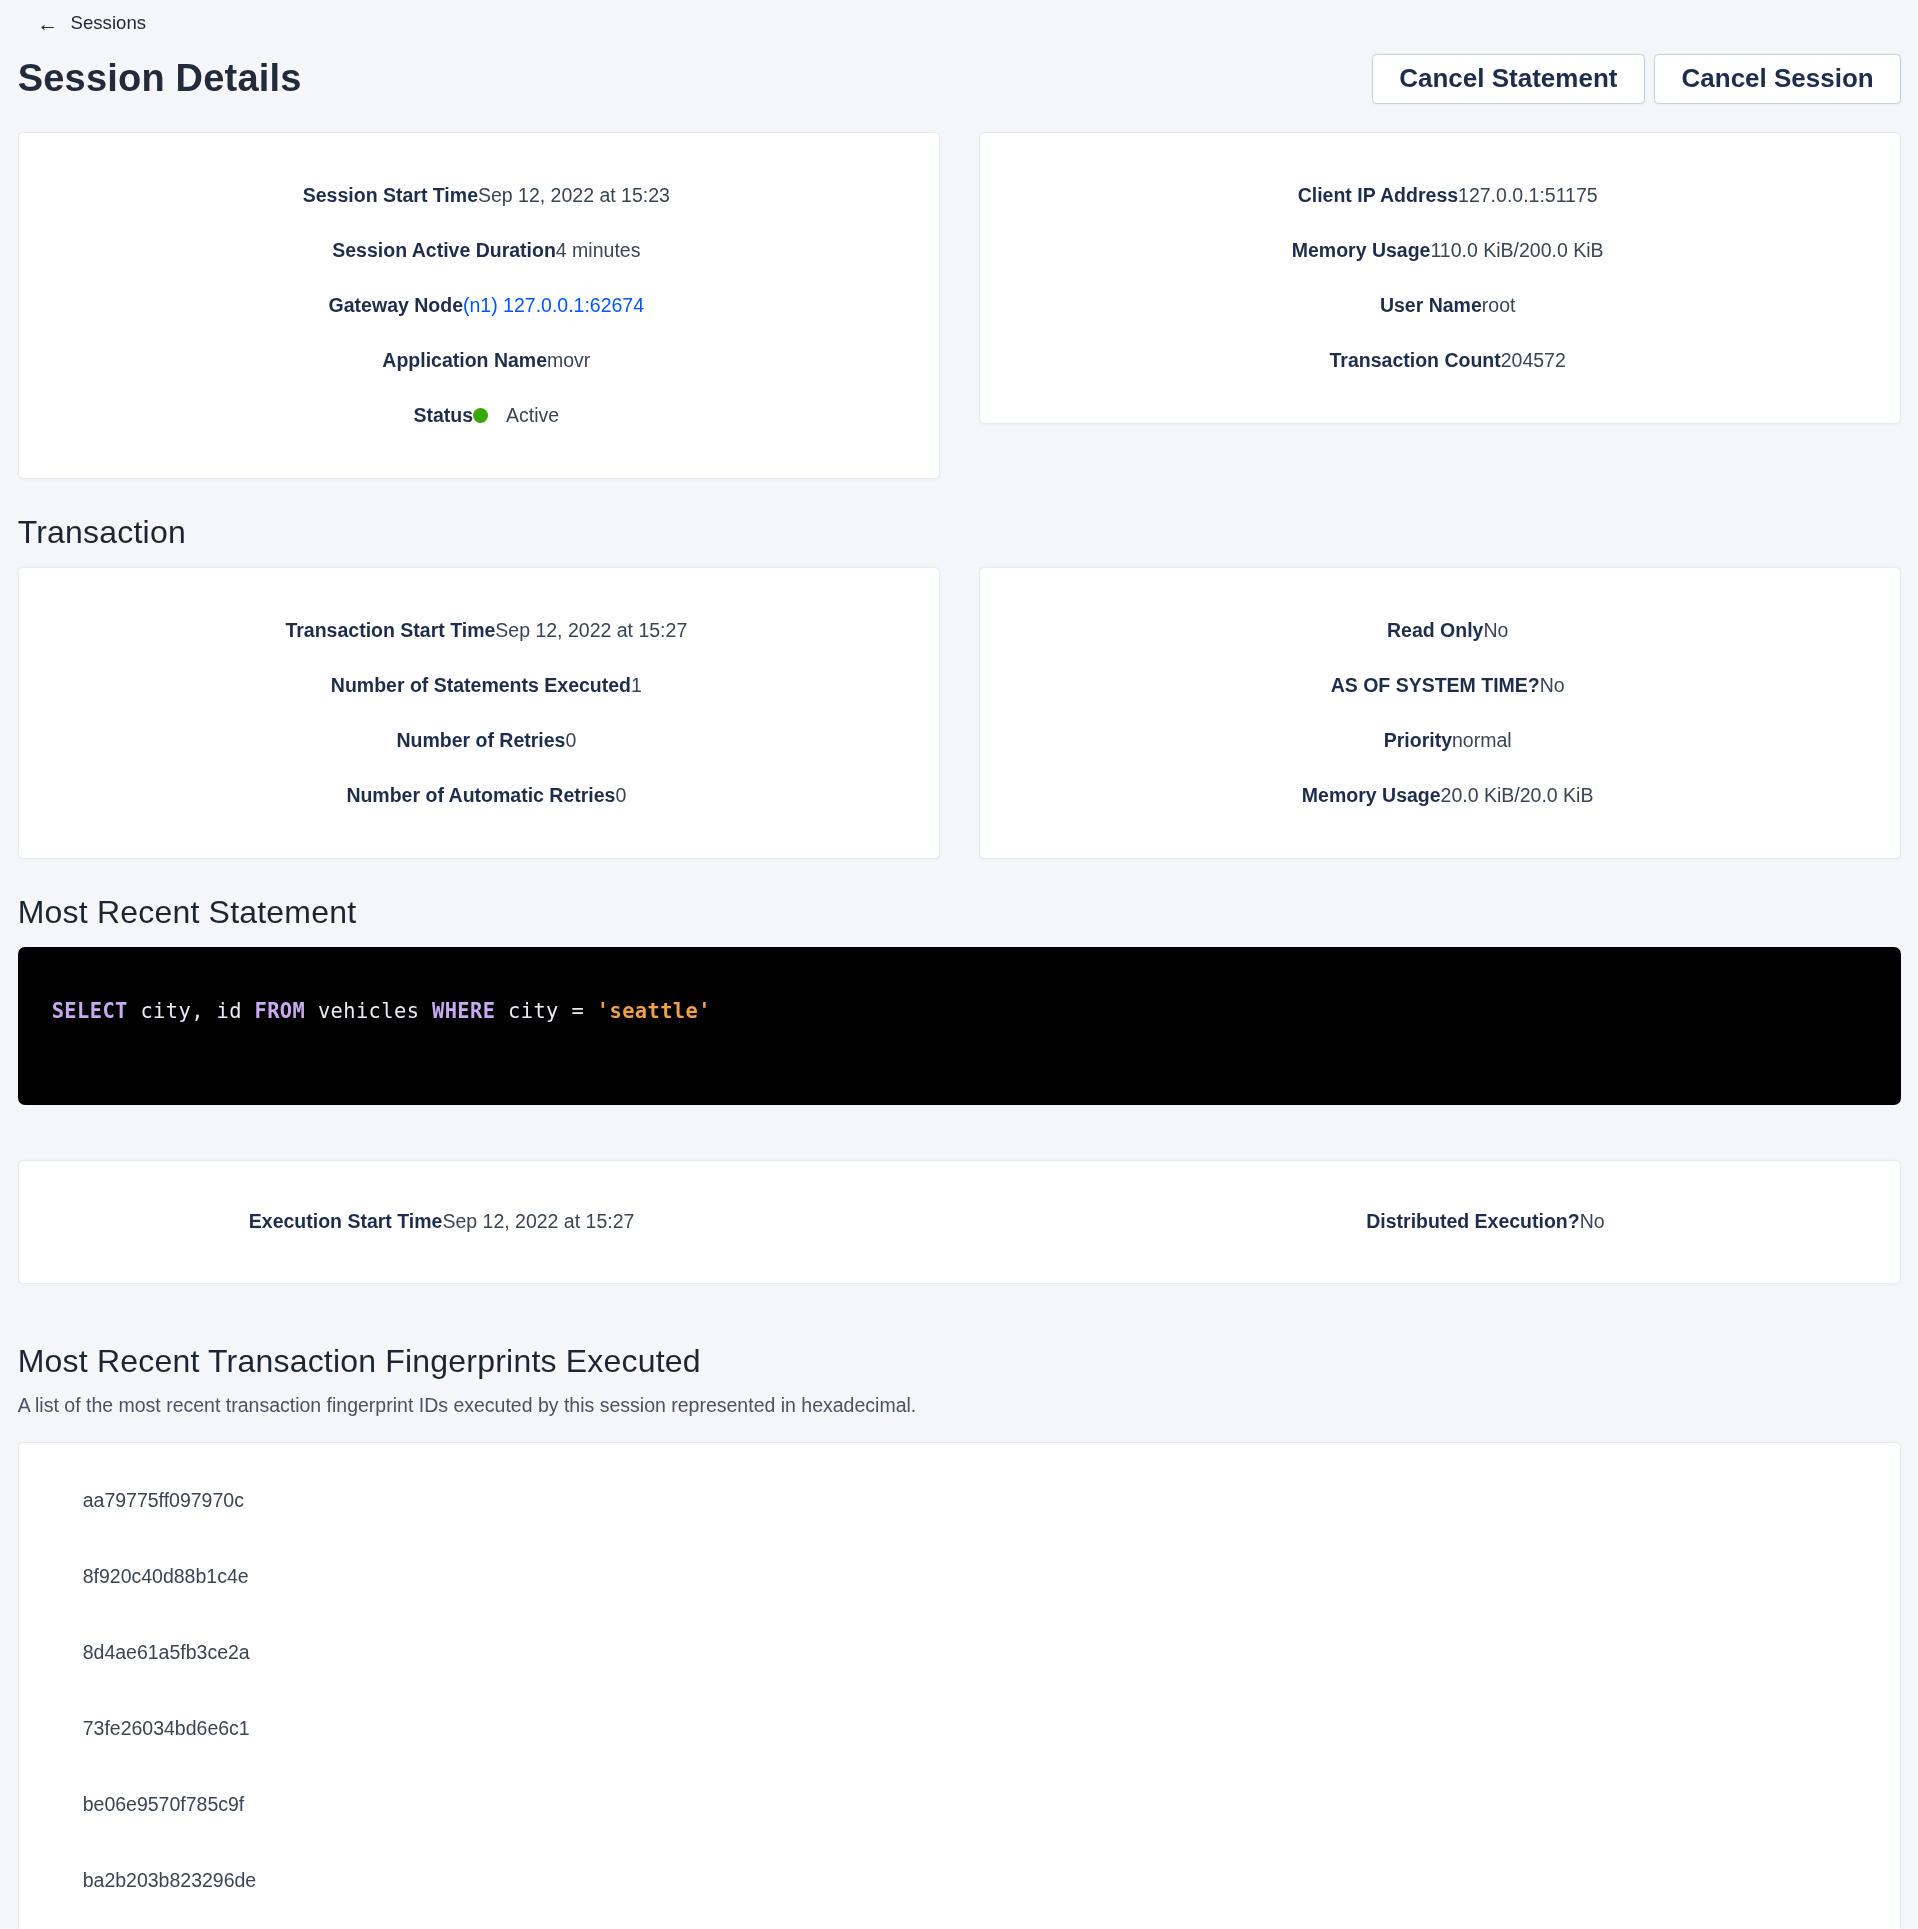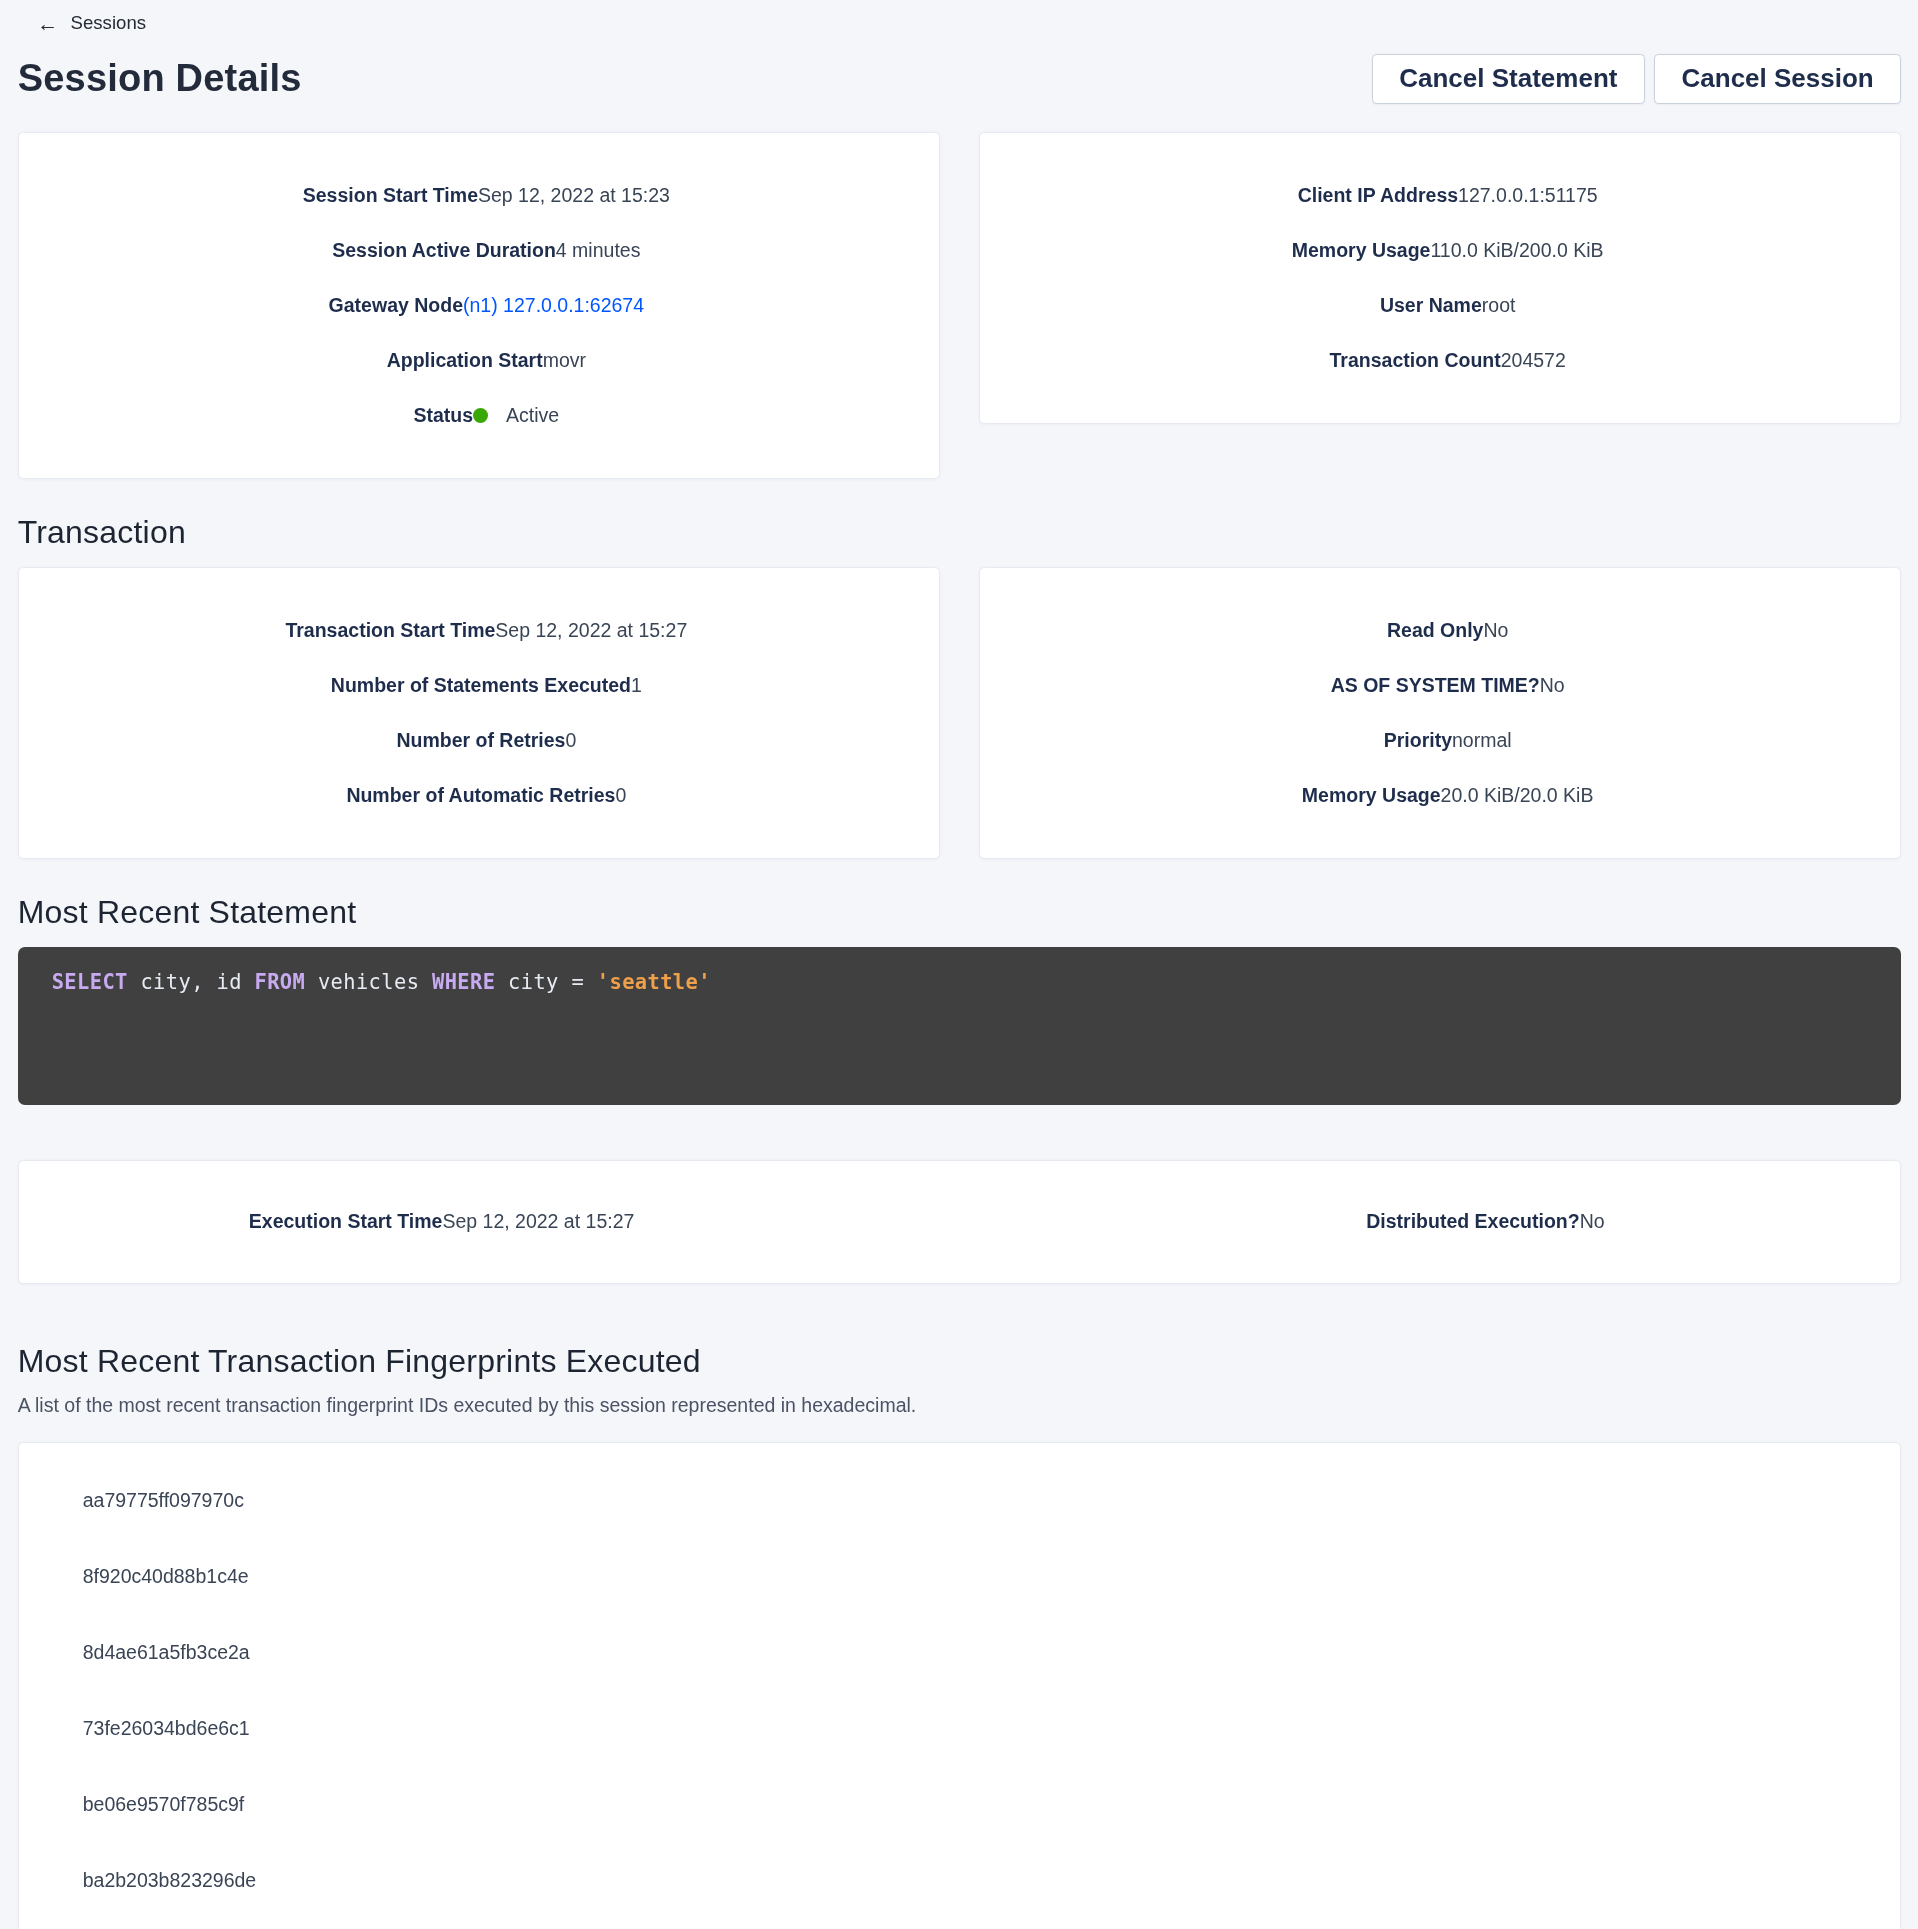--- a/index.html
+++ b/index.html
@@ -91,24 +91,24 @@
     font-size: 32px;
     font-weight: 400;
     color: #1d2532;
     letter-spacing: 0.2px;
   }
   .cards-grid.txn { margin-top: 16px; }
 
   
   .codeblock {
     margin-top: 16px;
-    background: #404040;
+    background: #000000;
     border-radius: 7px;
     height: 158px;
-    padding: 23px 34px;
+    padding: 52px 34px;
   }
   .code-line {
     font-family: "DejaVu Sans Mono", monospace;
     font-size: 20.4px;
     font-weight: 500;
     letter-spacing: 0.4px;
     white-space: pre;
     color: #e7ecf3;
   }
   .code-line .kw { color: #c8aaf0; font-weight: 700; }
@@ -179,21 +179,21 @@
       </div>
       <div class="row">
         <span class="lbl">Session Active Duration</span>
         <span class="val">4 minutes</span>
       </div>
       <div class="row">
         <span class="lbl">Gateway Node</span>
         <a class="val link">(n1) 127.0.0.1:62674</a>
       </div>
       <div class="row">
-        <span class="lbl">Application Start</span>
+        <span class="lbl">Application Name</span>
         <span class="val">movr</span>
       </div>
       <div class="row">
         <span class="lbl">Status</span>
         <span class="val status-wrap">
           <span class="dot"></span>
           <span>Active</span>
         </span>
       </div>
     </div>

